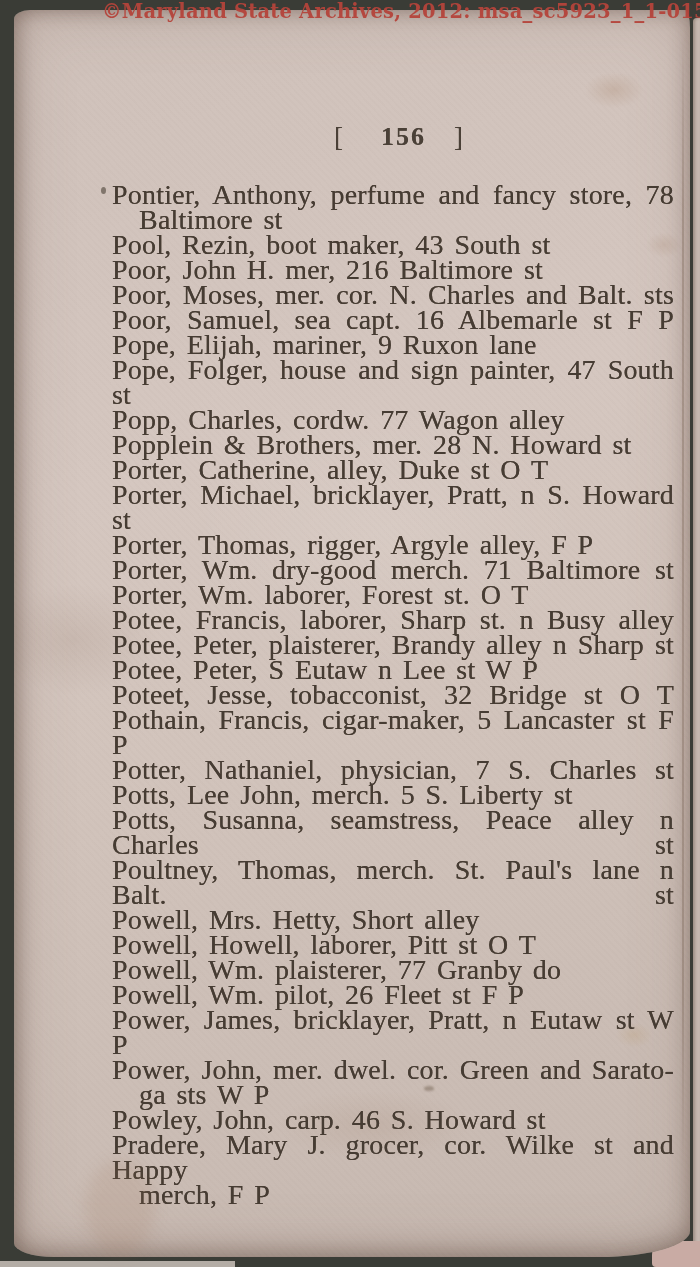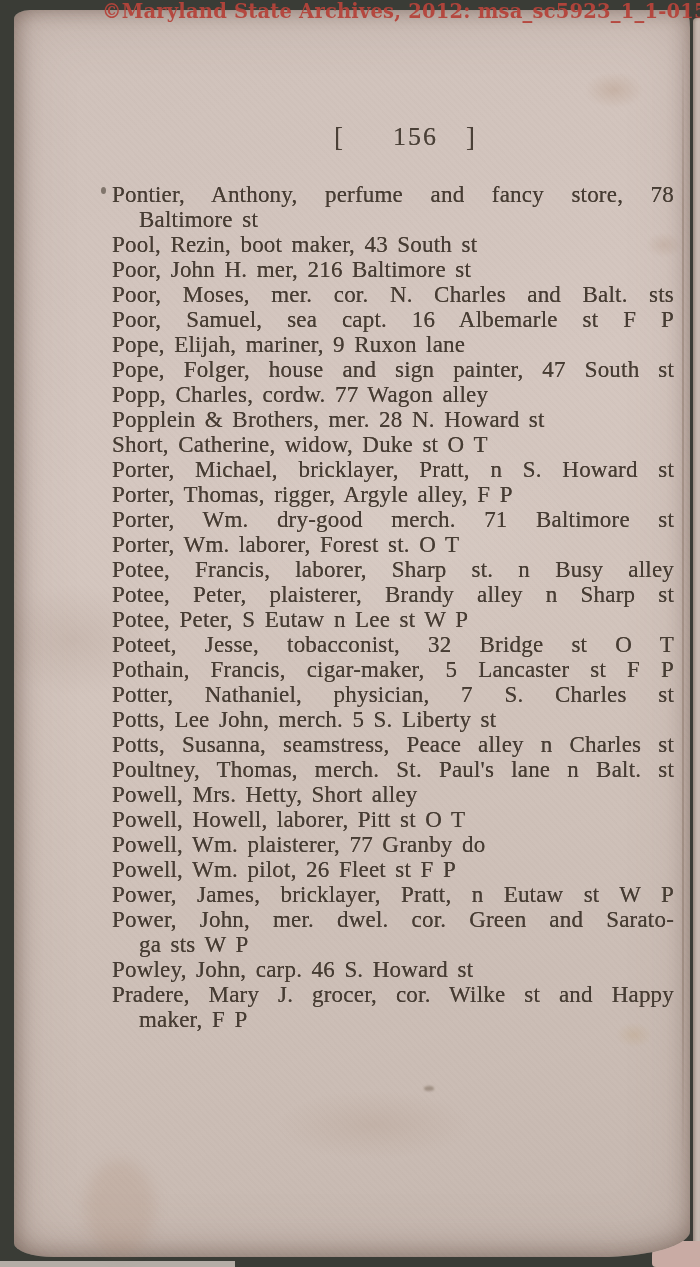--- a/index.html
+++ b/index.html
@@ -49,29 +49,29 @@
   
   .page-number {
     position: absolute;
     left: 320px; top: 112px;
     display: flex; align-items: flex-start;
     color: #4a4037;
     font-size: 26px;
     text-shadow: 0 0 .6px rgba(74,64,55,.7);
   }
   .page-number .bracket { font-size: 27px; }
-  .page-number .num { margin-left: 50px; margin-right: 28px; letter-spacing: 2px; }
+  .page-number .num { margin-left: 38px; margin-right: 28px; letter-spacing: 2px; font-weight: bold; }
 
   
   .entries {
     position: absolute;
     left: 98px; top: 172px;
     width: 562px;
     color: #463c33;
-    font-size: 23px;
+    font-size: 28px;
     line-height: 25px;
     letter-spacing: .2px;
     word-spacing: 3.5px;
     text-shadow: 0 0 .6px rgba(70,58,46,.85);
   }
   .entry-line { white-space: nowrap; }
   .entry-line.just {
     white-space: normal;
     text-align: justify;
     text-align-last: justify;
@@ -137,21 +137,21 @@
       <div class="entry">
         <div class="entry-line just">Pope, Folger, house and sign painter, 47 South st</div>
       </div>
       <div class="entry">
         <div class="entry-line">Popp, Charles, cordw. 77 Wagon alley</div>
       </div>
       <div class="entry">
         <div class="entry-line">Popplein &amp; Brothers, mer. 28 N. Howard st</div>
       </div>
       <div class="entry">
-        <div class="entry-line">Short, Catherine, widow, Duke st O T</div>
+        <div class="entry-line">Porter, Catherine, alley, Duke st O T</div>
       </div>
       <div class="entry">
         <div class="entry-line just">Porter, Michael, bricklayer, Pratt, n S. Howard st</div>
       </div>
       <div class="entry">
         <div class="entry-line">Porter, Thomas, rigger, Argyle alley, F P</div>
       </div>
       <div class="entry">
         <div class="entry-line just">Porter, Wm. dry-good merch. 71 Baltimore st</div>
       </div>
@@ -202,21 +202,21 @@
       </div>
       <div class="entry">
         <div class="entry-line just">Power, John, mer. dwel. cor. Green and Sarato-</div>
         <div class="entry-line cont">ga sts W P</div>
       </div>
       <div class="entry">
         <div class="entry-line">Powley, John, carp. 46 S. Howard st</div>
       </div>
       <div class="entry">
         <div class="entry-line just">Pradere, Mary J. grocer, cor. Wilke st and Happy</div>
-        <div class="entry-line cont">maker, F P</div>
+        <div class="entry-line cont">merch, F P</div>
       </div>
     </div>
 
   <div class="edge-shadow"></div>
   <div class="speck speck-1"></div>
   <div class="speck speck-2"></div>
   <div class="stain-bl"></div>
 </div>
 
 </body></html>

